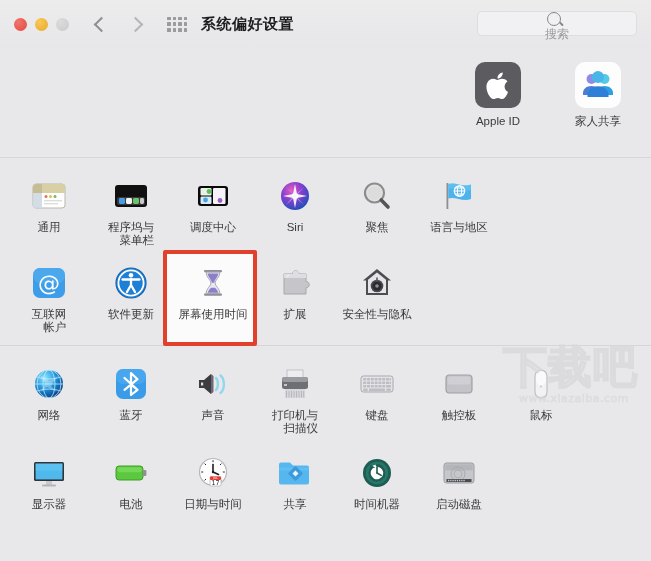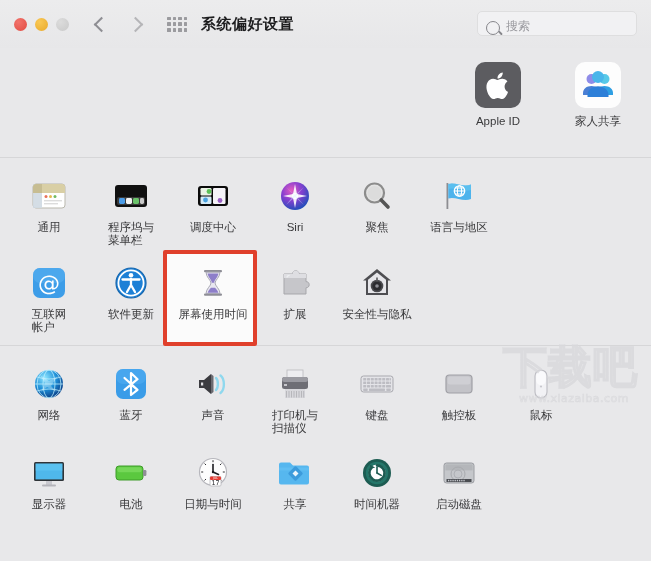--- a/index.html
+++ b/index.html
@@ -77,23 +77,24 @@
   }
 
   .searchbox {
     position: absolute;
     right: 14px; top: 11px;
     width: 160px; height: 25px;
     background: #f1f1f3;
     border: 1px solid #dededf;
     border-radius: 5px;
     display: flex;
-    align-items: flex-end;
+    align-items: center;
     padding: 0 8px;
     box-sizing: border-box;
+    flex-direction: column;
   }
   .mag {
     width: 12px; height: 12px;
     border: 1.6px solid #86868b;
     border-radius: 50%;
     position: relative;
     margin-right: 6px;
     flex: none;
   }
   .mag::after {
@@ -126,21 +127,21 @@
     box-sizing: border-box;
   }
   .sec1 { padding-top: 12px; }
   .divider { height: 1px; background: #d6d6d8; width: 100%; }
 
   .cell {
     width: 82px;
     display: flex;
     flex-direction: column;
     align-items: center;
-    text-align: left;
+    text-align: right;
     padding-top: 6px;
     position: relative;
   }
   .cell .ilabel {
     font-size: 11.5px;
     color: #3a3a3c;
     line-height: 13px;
     margin-top: 5px;
     white-space: pre-line;
   }

